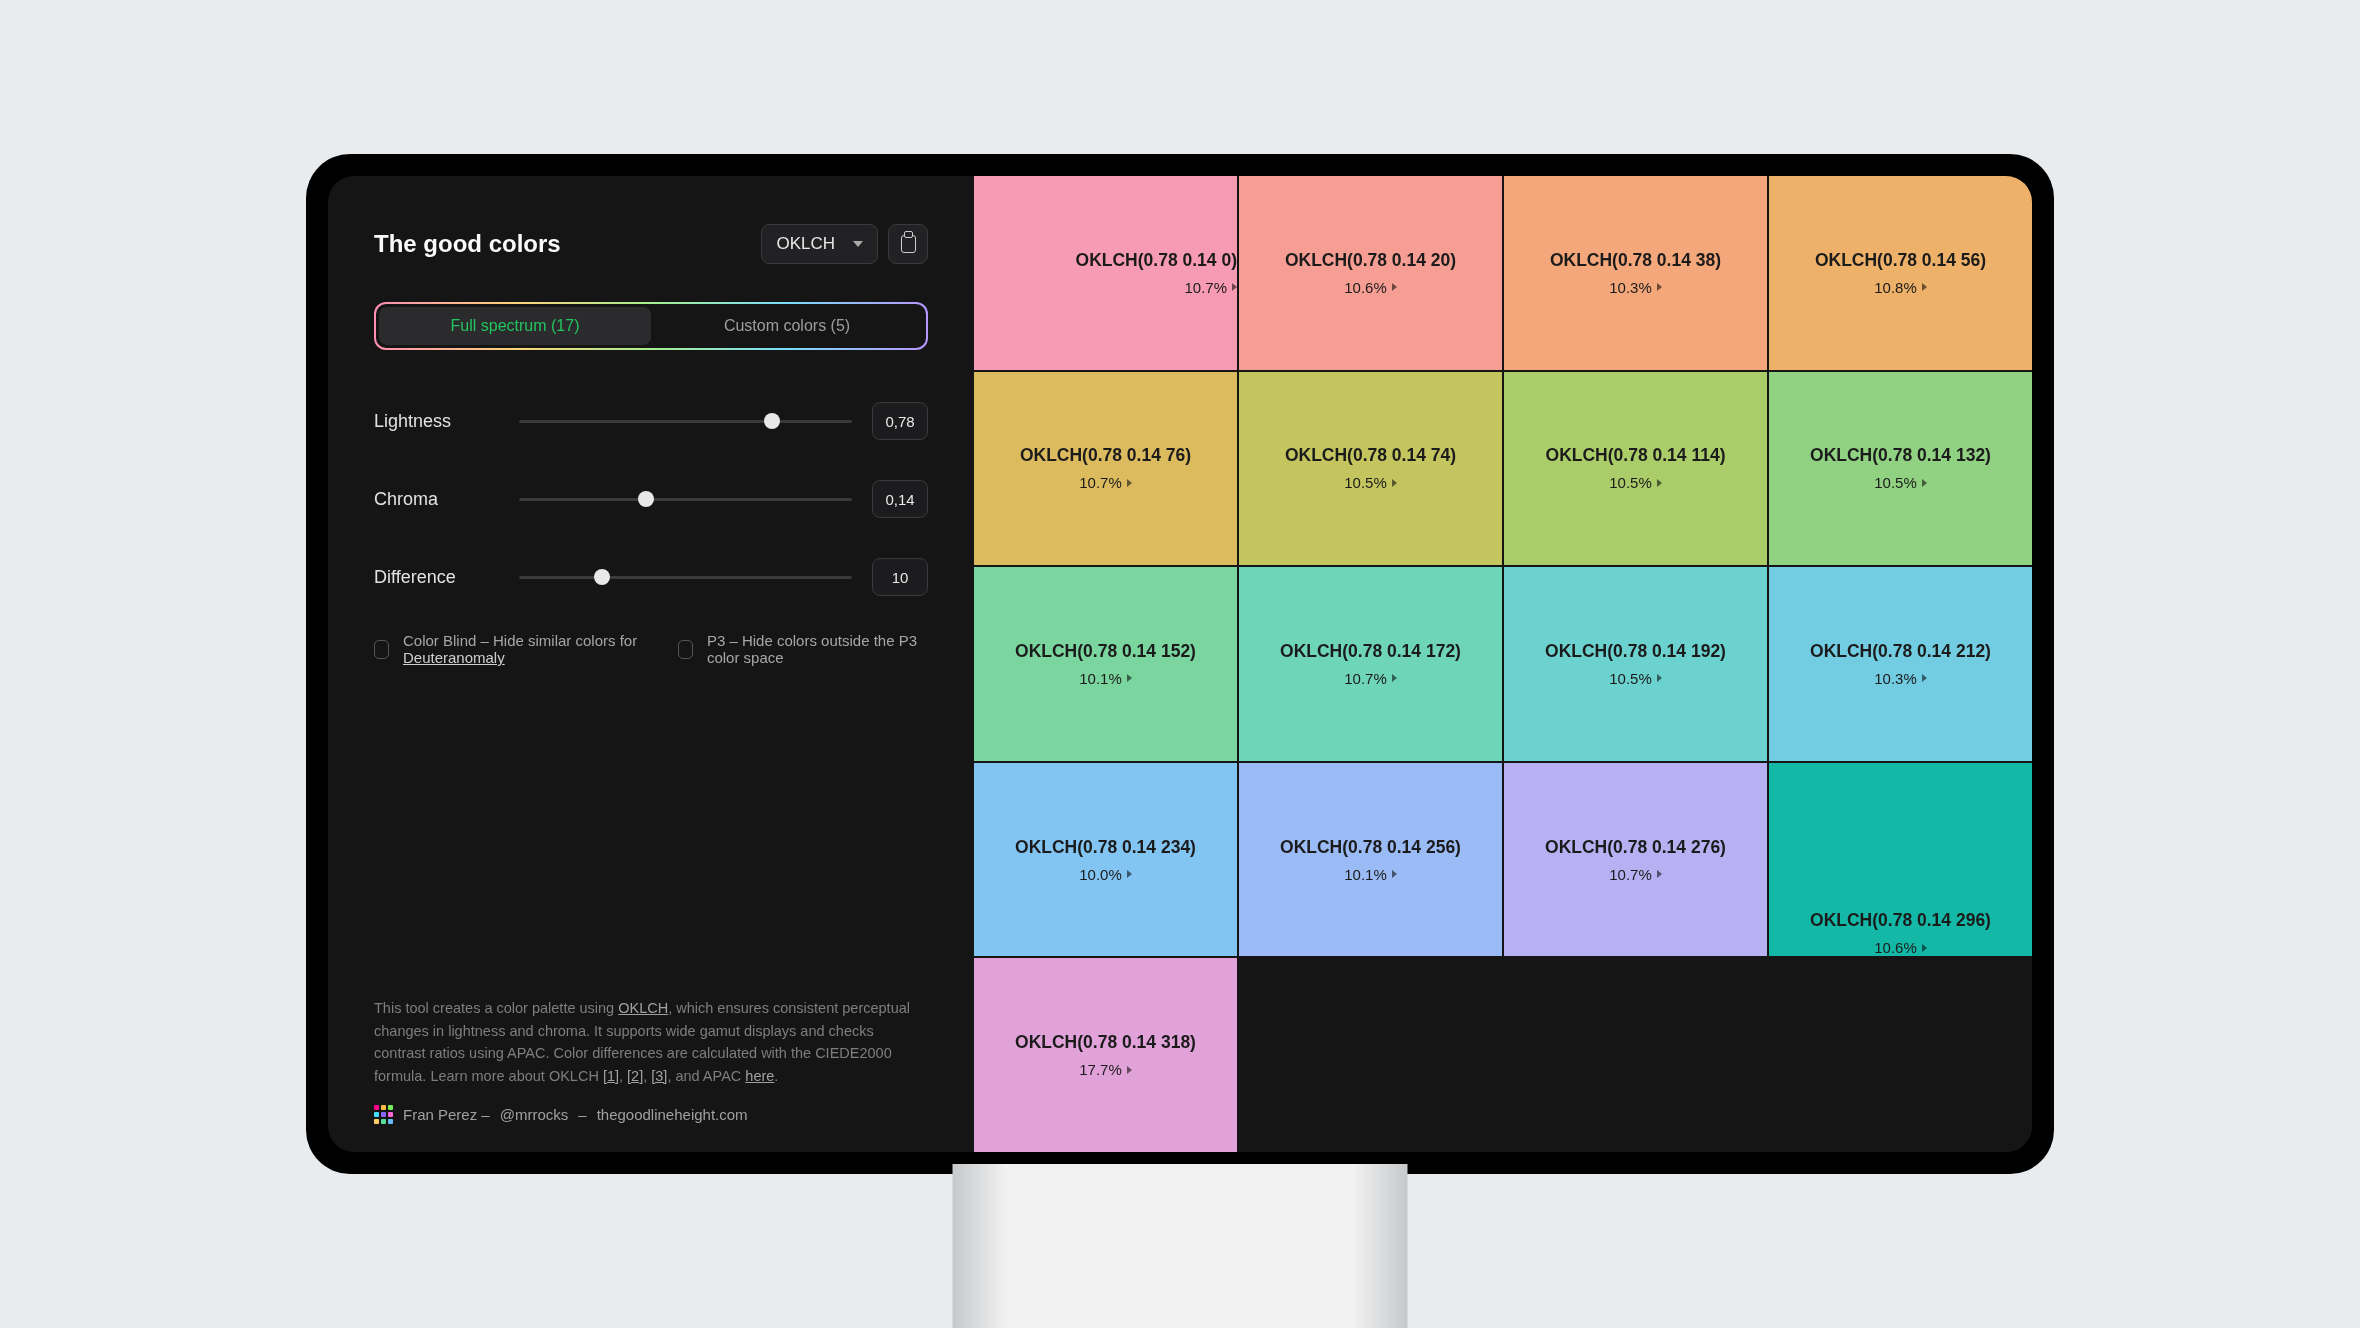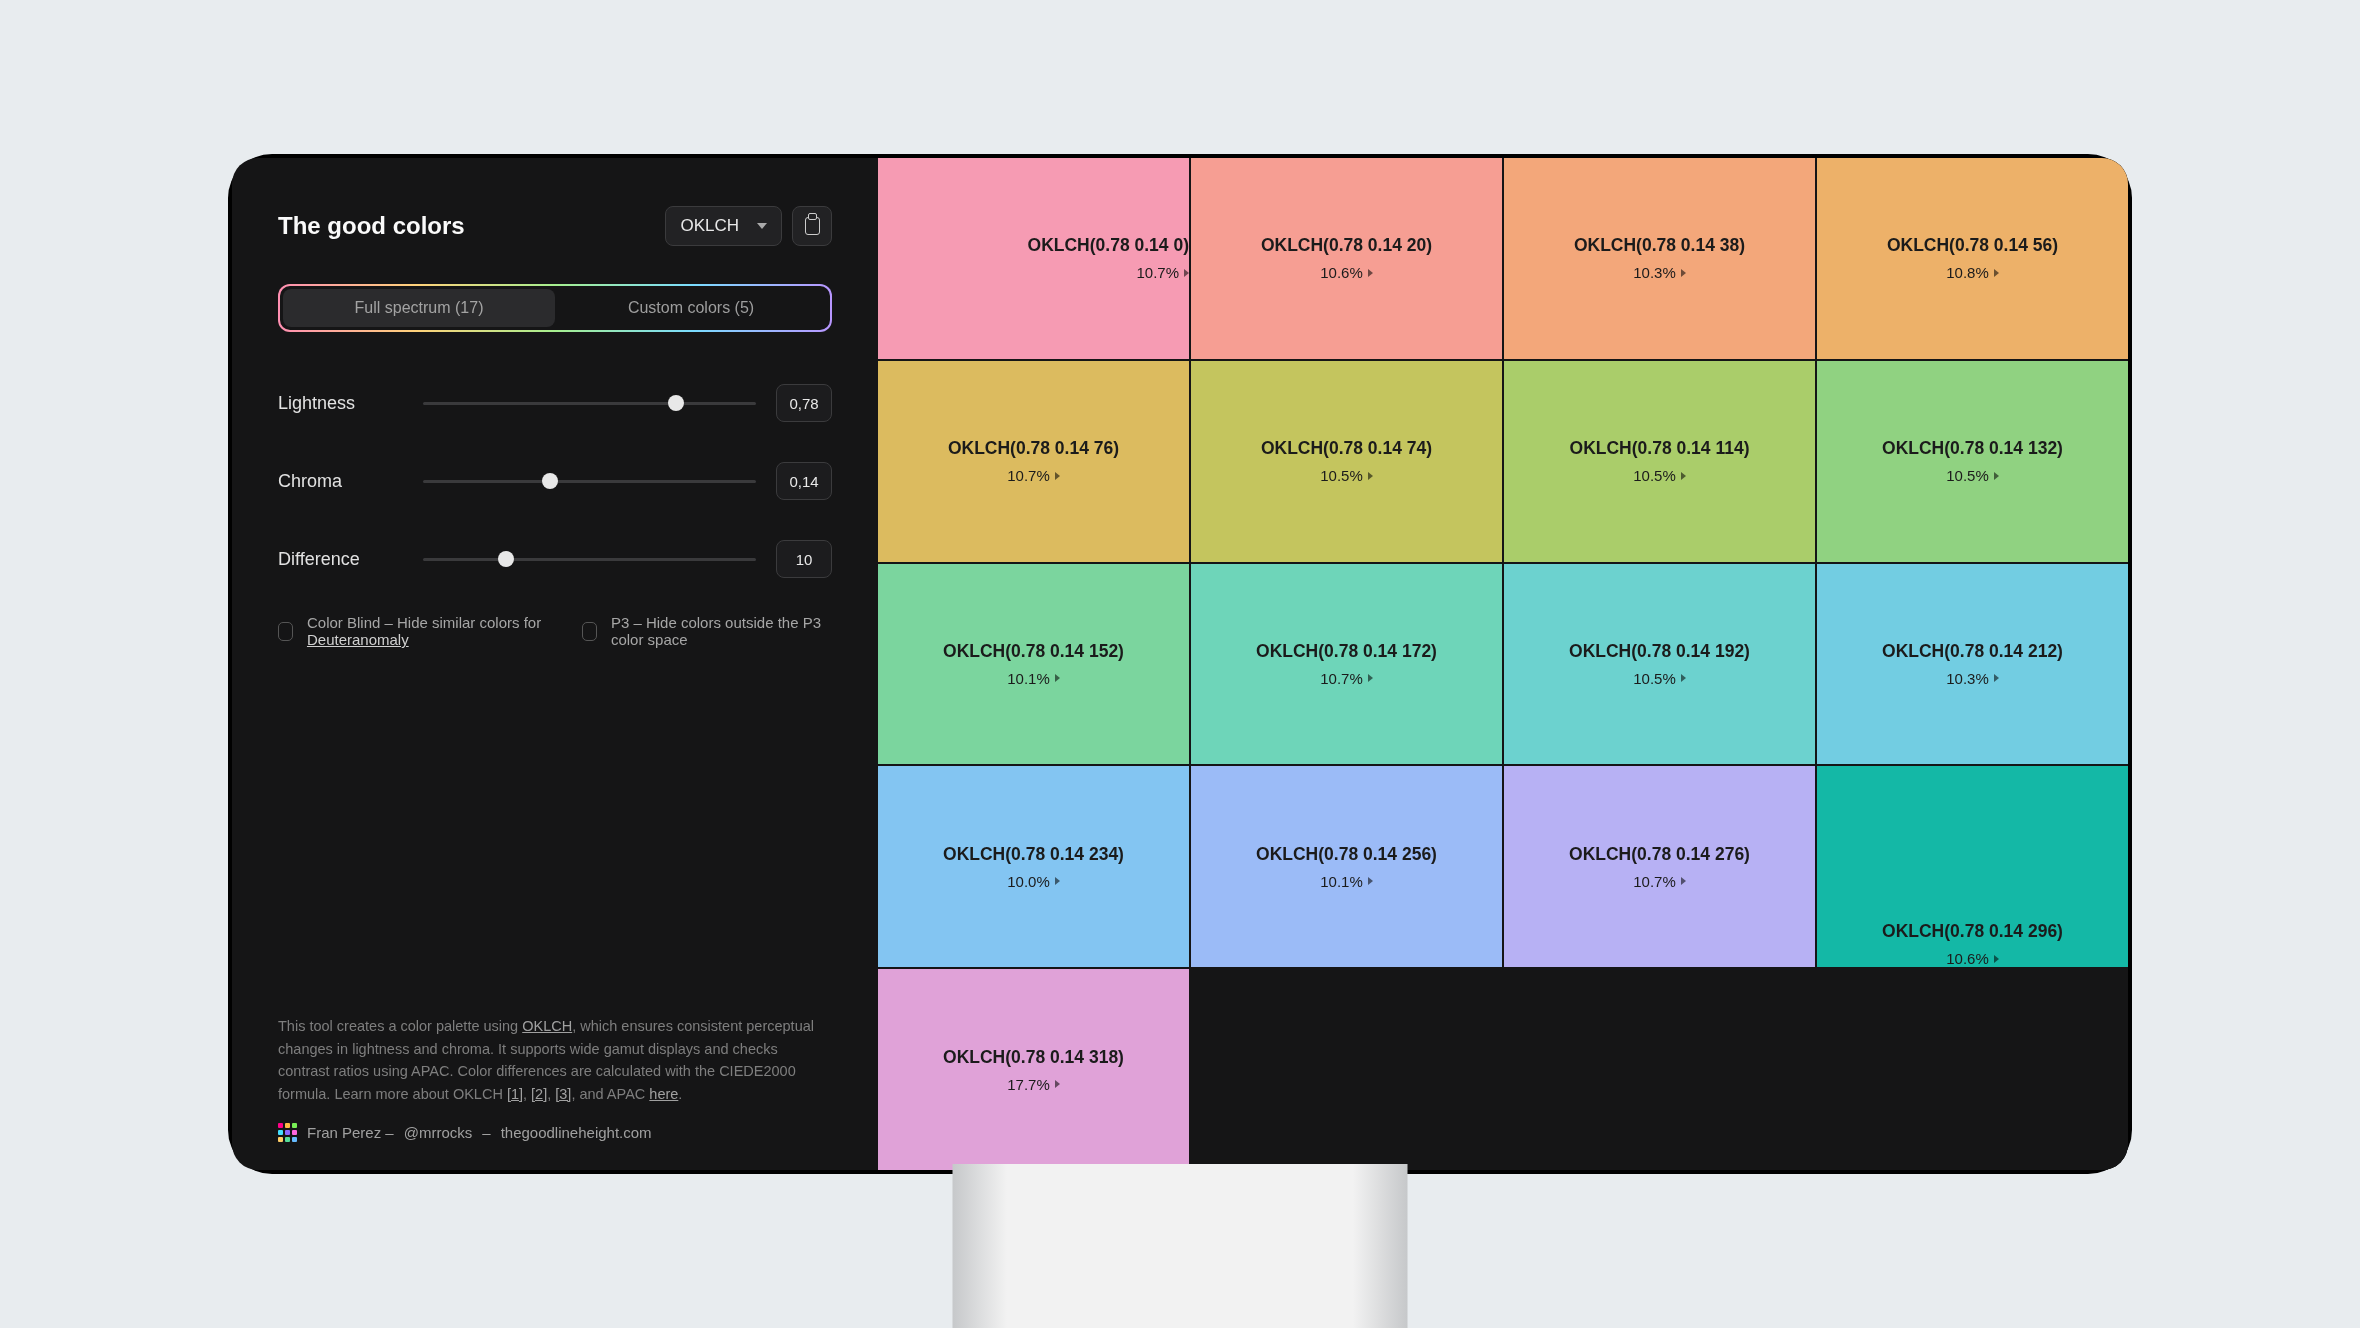--- a/index.html
+++ b/index.html
@@ -6,25 +6,25 @@
   html, body { width: 2360px; height: 1328px; }
   body {
     background: #e8ecef;
     font-family: -apple-system, BlinkMacSystemFont, "Segoe UI", Helvetica, Arial, sans-serif;
     display: flex;
     align-items: flex-start;
     justify-content: center;
     padding-top: 154px;
   }
   .monitor {
-    width: 1904px;
+    width: 1748px;
     height: 1020px;
     background: #000;
     border-radius: 44px;
-    padding: 4px;
+    padding: 22px;
     position: relative;
   }
   .screen {
     width: 100%;
     height: 100%;
     background: #151516;
     border-radius: 26px;
     display: flex;
     overflow: hidden;
   }
@@ -90,21 +90,21 @@
   .tab {
     flex: 1;
     text-align: center;
     padding: 10px 8px;
     font-size: 16px;
     font-weight: 500;
     border-radius: 8px;
     color: #9e9e9e;
     cursor: pointer;
   }
-  .tab.active { background: #2b2b2d; color: #a3a3a3; }
+  .tab.active { background: #2b2b2d; color: #22c55e; }
 
   .controls { display: flex; flex-direction: column; gap: 40px; margin-bottom: 36px; }
   .ctrl { display: flex; align-items: center; gap: 20px; }
   .ctrl-label { width: 125px; font-size: 18px; color: #e2e2e2; }
   .slider { flex: 1; position: relative; height: 20px; display:flex; align-items:center; }
   .track { width: 100%; height: 3px; background: #3a3a3c; border-radius: 2px; }
   .thumb { position: absolute; width: 16px; height: 16px; background: #e8e8e8; border-radius: 50%; top: 2px; transform: translateX(-50%); }
   .val {
     width: 56px; height: 38px;
     background: #1c1c1e;

